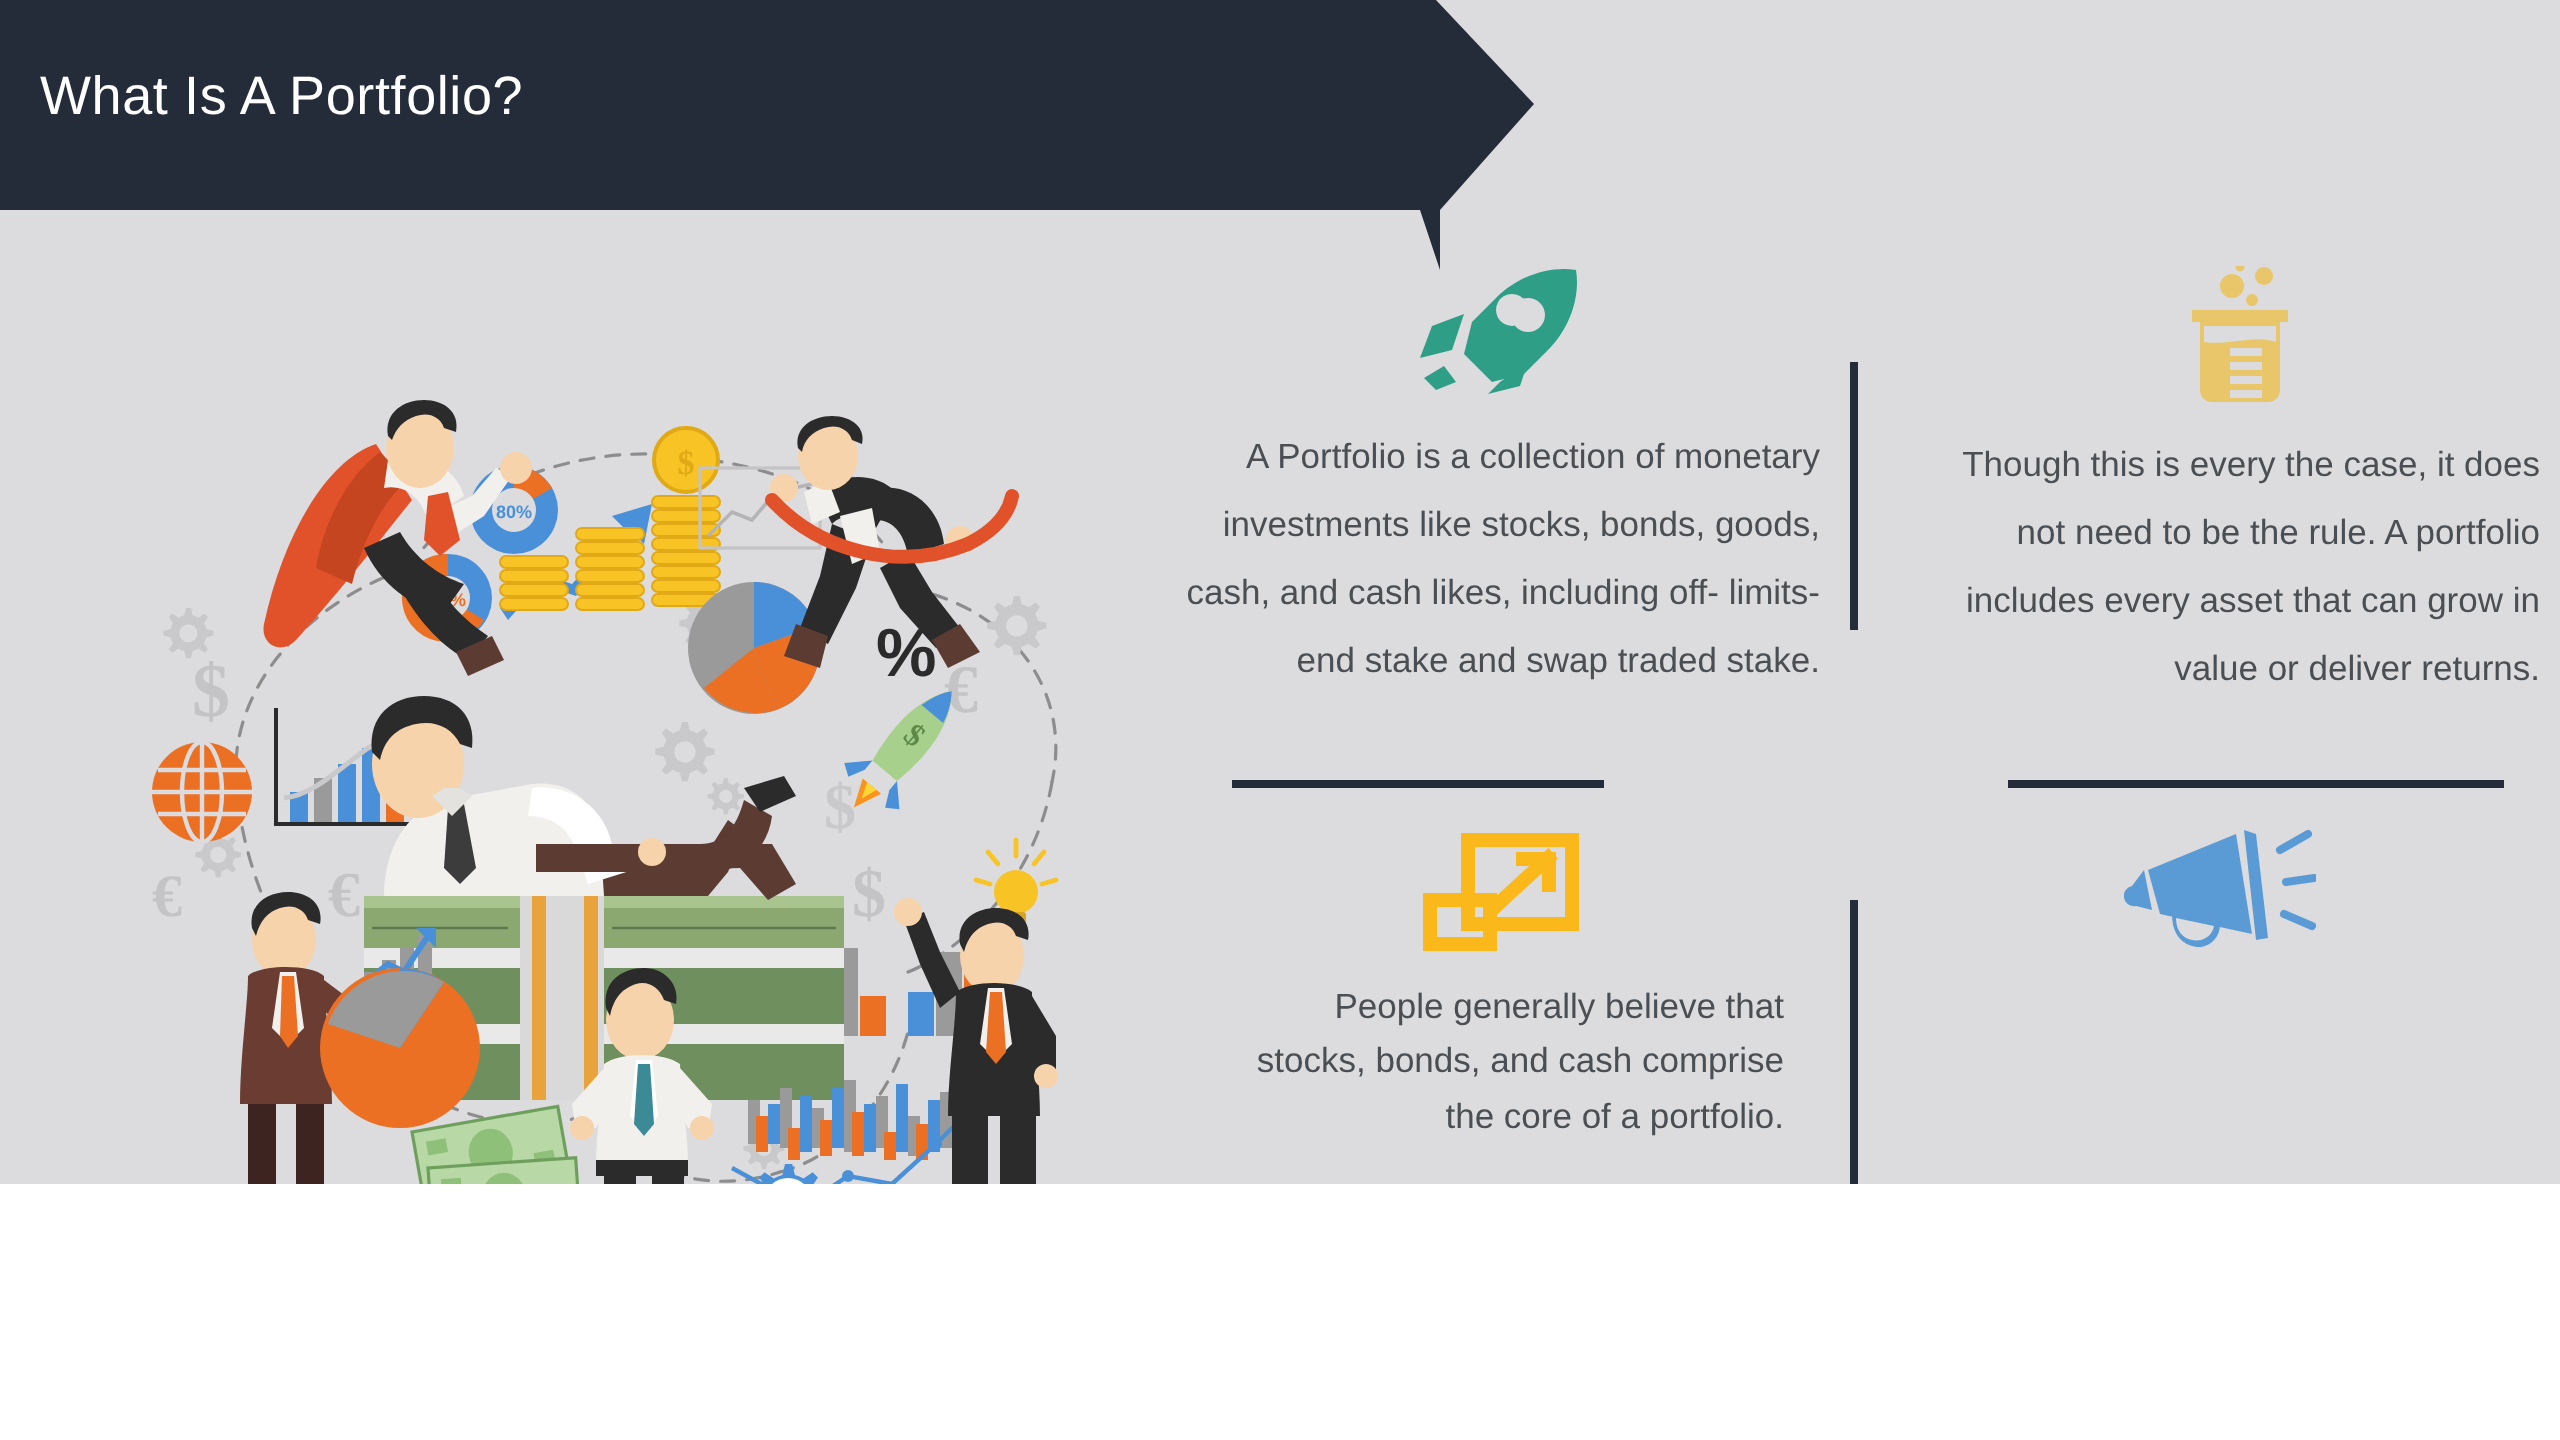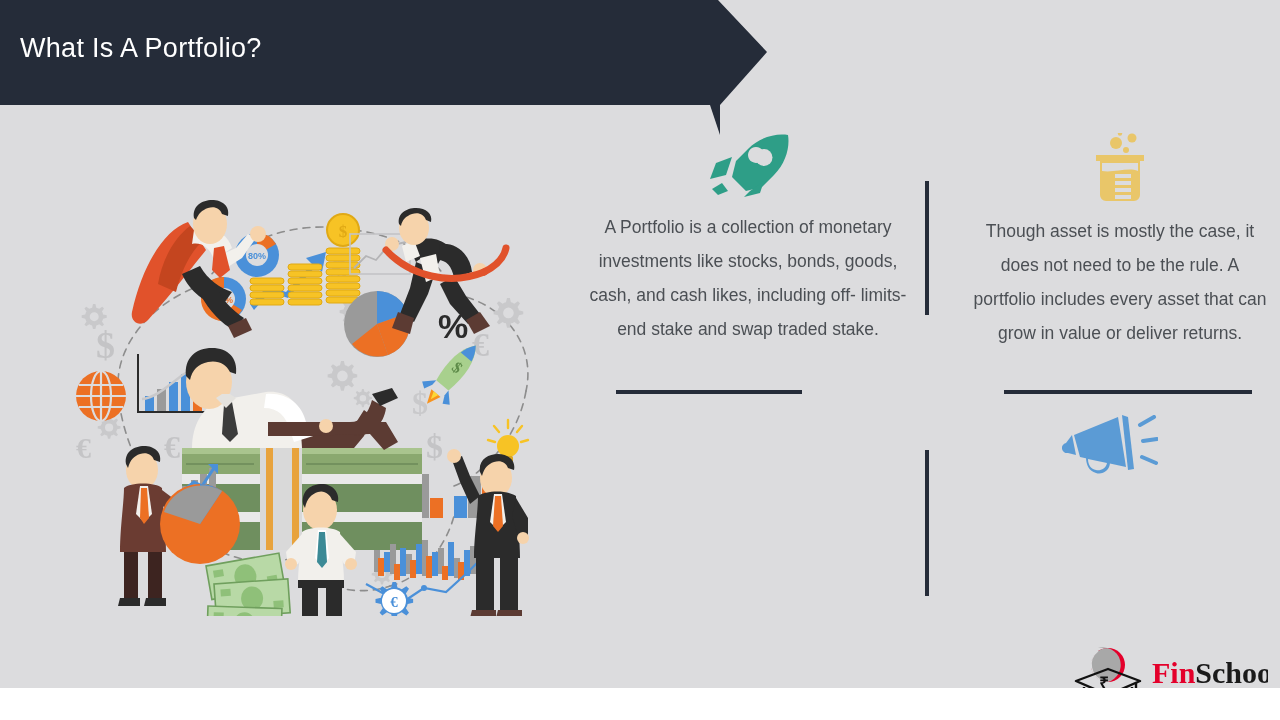--- a/index.html
+++ b/index.html
@@ -4,21 +4,21 @@
 <title>What Is A Portfolio?</title>
 <style>
   html, body {
     margin: 0;
     padding: 0;
     background: #ffffff;
   }
   #slide {
     position: relative;
     width: 1280px;
-    height: 688px;
+    height: 592px;
     background: #dcdcde;
     overflow: hidden;
     font-family: "Liberation Sans", sans-serif;
     -webkit-font-smoothing: antialiased;
   }
 
   
   #header-banner {
     position: absolute;
     left: 0;
@@ -54,21 +54,21 @@
     position: absolute;
     display: flex;
     flex-direction: column;
     align-items: center;
   }
   .fact-icon {
     display: block;
     margin-bottom: 8px;
   }
   .fact-text {
-    text-align: center;
+    text-align: right;
     color: #4b4f54;
     font-size: 17.5px;
     line-height: 1.94;
     font-family: "Liberation Sans", sans-serif;
   }
   #card-rocket   { left: 586px; top: 133px; width: 324px; }
   #card-beaker   { left: 970px; top: 133px; width: 300px; }
   #card-expand   { left: 610px; top: 415px; width: 282px; }
   #card-megaphone{ left: 950px; top: 415px; width: 320px; }
 
@@ -516,23 +516,38 @@
         </g>
         <path d="M20,30 L56,30 L56,38 C46,34 32,40 20,38 Z" fill="#dcdcde"></path>
         <g fill="#dcdcde">
           <rect x="33" y="41" width="16" height="4"></rect>
           <rect x="33" y="48" width="16" height="4"></rect>
           <rect x="33" y="55" width="16" height="4"></rect>
           <rect x="33" y="62" width="16" height="4"></rect>
         </g>
       </svg>
     </span>
-    <div class="fact-text">Though asset is mostly the case, it does not need to be the rule. A portfolio includes every asset that can grow in value or deliver returns.</div>
-  </div>
-
+    <div class="fact-text">Though this is every the case, it does not need to be the rule. A portfolio includes every asset that can grow in value or deliver returns.</div>
+  </div>
+
+  <div id="card-expand" class="fact-card">
+    <span class="fact-icon">
+      <svg width="82" height="62" viewBox="0 0 82 62">
+        <g fill="none" stroke="#fab81a" stroke-width="7">
+          <rect x="24" y="5" width="52" height="42"></rect>
+          <rect x="5" y="35" width="30" height="22"></rect>
+        </g>
+        <g stroke="#fab81a" stroke-width="7" fill="none" stroke-linecap="square">
+          <line x1="38" y1="38" x2="64" y2="14"></line>
+        </g>
+        <path d="M48,11 L68,11 L68,31 L61,31 L61,18 L48,18 Z" fill="#fab81a"></path>
+      </svg>
+    </span>
+    <div class="fact-text">People generally believe that stocks, bonds, and cash comprise the core of a portfolio.</div>
+  </div>
 
   <div id="card-megaphone" class="fact-card">
     <span class="fact-icon">
       <svg width="96" height="62" viewBox="0 0 96 62">
         <g fill="#5b9bd5">
           <path d="M4,28 L10,20 L14,40 L6,38 A5,5 0 0 1 4,28 Z"></path>
           <path d="M12,20 L56,2 L64,52 L18,42 Z"></path>
           <path d="M60,0 L66,2 L72,54 L66,55 Z"></path>
           <path d="M24,42 L48,47 C48,56 40,60 34,58 C27,56 24,50 24,42 Z"></path>
           <path d="M26,44 L45,48 C44,54 38,56 34,55 C29,54 26,50 26,44 Z" fill="#dcdcde"></path>

